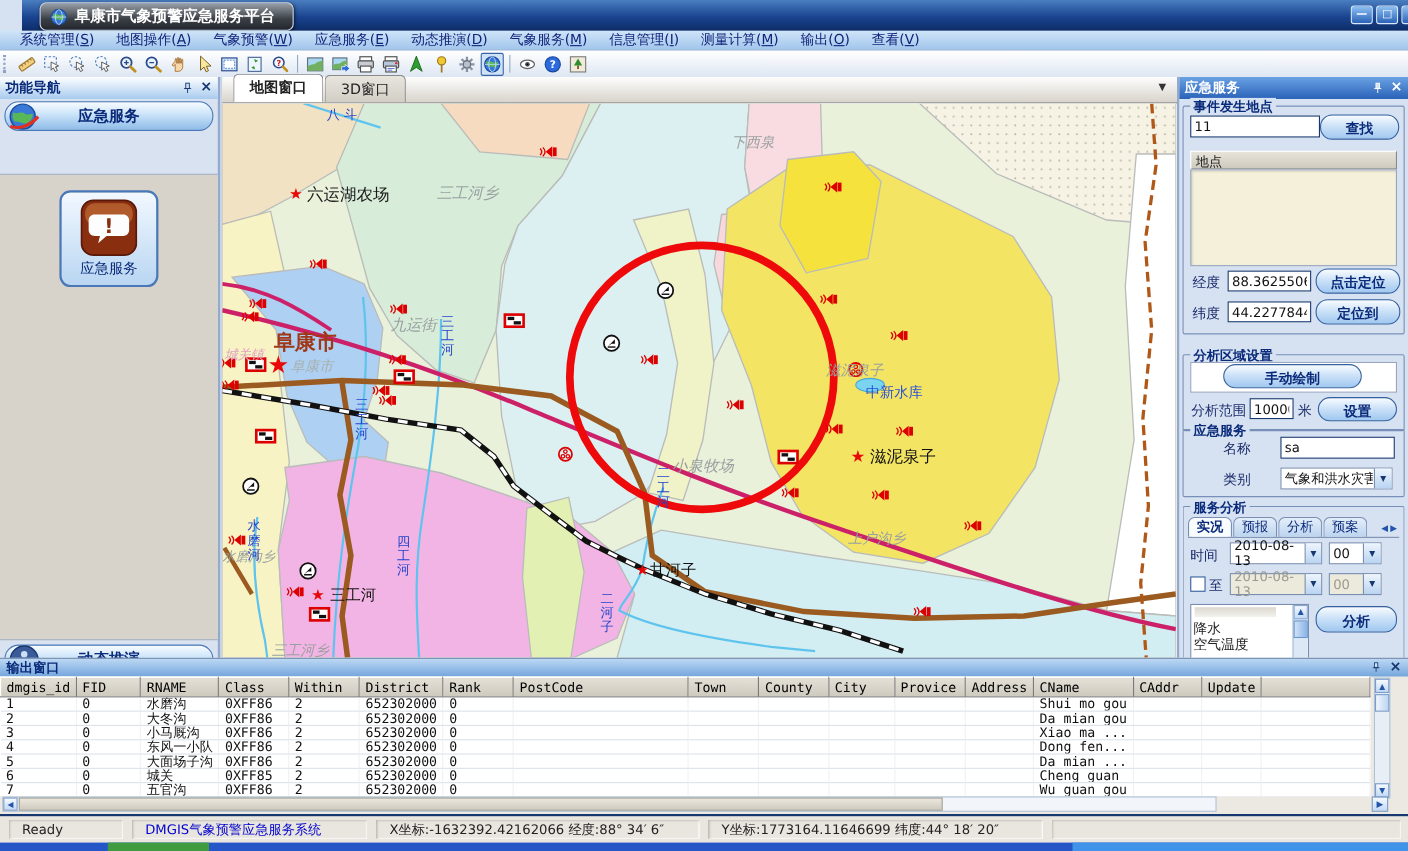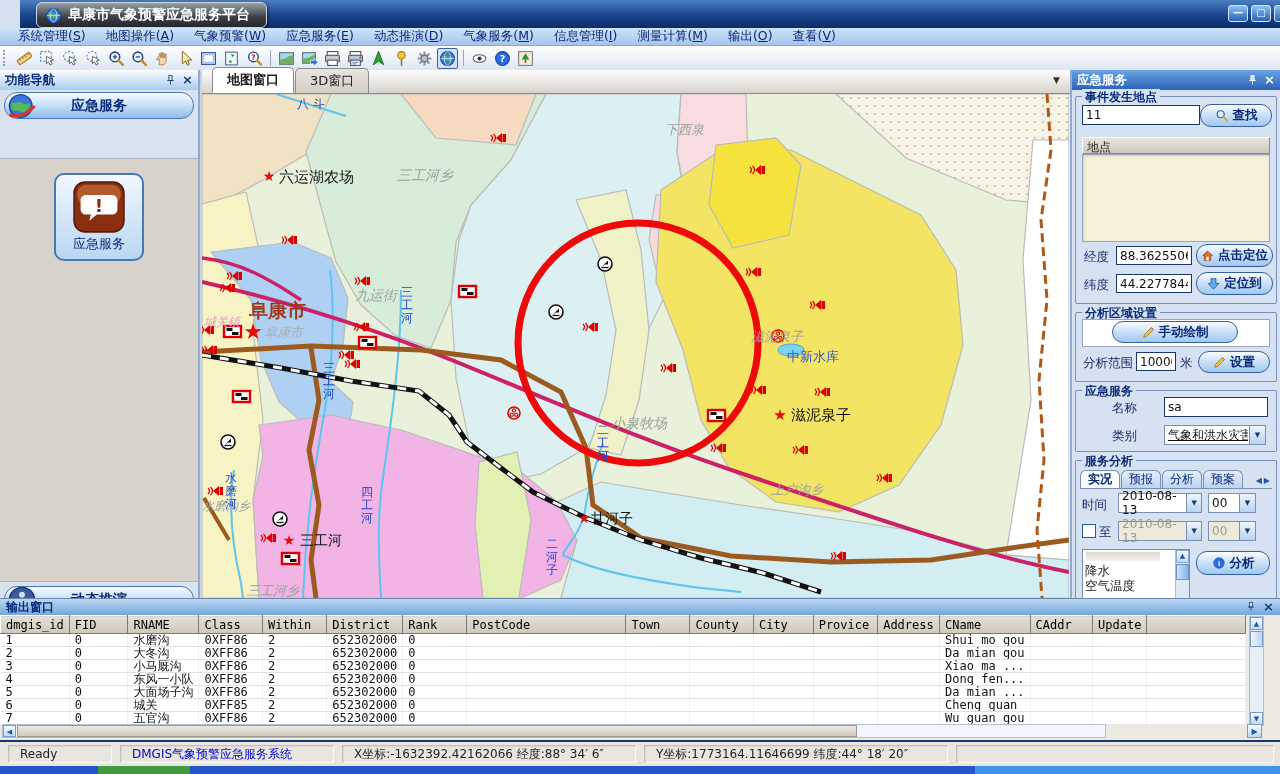--- a/index.html
+++ b/index.html
@@ -42,21 +42,21 @@
   .map-tab{padding:3px 14px;font-size:13px;color:#222;background:linear-gradient(#e8e5de,#d2cec6);border:1px solid #8a8a8a;border-bottom:none;border-radius:5px 5px 0 0;margin-right:1px;}
   .map-tab.active{background:#fff;font-weight:bold;border-bottom:1px solid #fff;}
   .map-dd{position:absolute;right:10px;top:5px;font-size:9px;color:#333;}
   .map-canvas{position:absolute;top:24px;left:0;width:867px;height:504px;background:#fff;overflow:hidden;}
   
   .right-panel{position:absolute;right:0;top:0;width:210px;height:528px;background:#d6e2f2;border-left:2px solid #93aace;box-sizing:border-box;color:#0a2a7a;overflow:hidden;}
   .gbox{position:absolute;left:3px;right:3px;border:1px solid #7890b8;border-radius:2px;box-sizing:border-box;padding-left:32px;}
   .gbox-label{position:absolute;top:-8px;left:6px;background:#d6e2f2;padding:0 3px;font-weight:bold;font-size:12px;}
   .inp{position:absolute;border:1px solid #16386e;background:#fff;font-size:12px;font-family:inherit;padding:0 3px;box-sizing:border-box;color:#111;}
   .lbl{position:absolute;font-size:12.5px;color:#1a2a6a;}
-  .pill{position:absolute;display:flex;align-items:center;justify-content:center;gap:4px;border:1.5px solid #35609f;border-radius:11px;background:linear-gradient(#f8fcff,#cde2f8 45%,#a0c8f0);color:#0a2a7a;font-weight:bold;font-size:12.5px;box-sizing:border-box;}
+  .pill{position:absolute;display:flex;align-items:center;justify-content:center;gap:4px;border:1.5px solid #35609f;border-radius:11px;background:linear-gradient(#f8fcff,#cde2f8 45%,#a0c8f0);color:#0a2a7a;font-weight:bold;font-size:12.5px;box-sizing:border-box;flex-direction:column;}
   .hdr3d{position:absolute;background:linear-gradient(#e8e4da,#cfcabe);border:1px solid;border-color:#fff #8a8a8a #8a8a8a #fff;font-size:12px;color:#222;padding:1px 4px;box-sizing:border-box;}
   .listarea{position:absolute;background:#f4f0da;border:1px solid #98a6c0;box-shadow:inset 1px 1px 2px rgba(0,0,0,.15);}
   .sel{position:absolute;display:flex;align-items:center;border:1px solid #7a8eb2;background:#fff;font-size:12px;color:#111;padding-left:3px;box-sizing:border-box;}
   .sel .dd{margin-left:auto;width:15px;align-self:stretch;background:linear-gradient(#eef5fd,#b9d4f1);border-left:1px solid #7a8eb2;display:flex;align-items:center;justify-content:center;font-size:7px;color:#16386e;}
   .sel.off{background:#eceada;color:#9a9a90;}
   .stabs{position:absolute;left:4px;right:4px;display:flex;align-items:flex-end;border-bottom:1px solid #7a8eb2;height:20px;}
   .stab{height:17px;padding:0 7px;display:flex;align-items:center;border:1px solid #7a8eb2;border-bottom:none;border-radius:6px 6px 0 0;background:linear-gradient(#e4eefa,#bcd4ee);font-size:12px;margin-right:1px;color:#0a2a7a;}
   .stab.active{background:#f8fcff;font-weight:bold;}
   .tab-arrows{margin-left:auto;font-size:8px;color:#2255aa;letter-spacing:2px;padding-bottom:3px;}
   .cb{position:absolute;width:12px;height:12px;border:1px solid #2a5a9a;background:#fff;}
@@ -665,21 +665,21 @@
         <span class="lbl" style="top:180px;left:8px;">纬度</span>
         <input class="inp" style="top: 177px; left: 40px; width: 76px; height: 19px;" value="44.22778446">
         <button class="pill" style="top:175px;left:120px;right:3px;height:23px;padding:0 2px;">
           <svg width="13" height="13" viewBox="0 0 16 16">
               <use href="#icon-down-arrow"></use>
             </svg>
           <span>定位到</span>
         </button>
       </div>
 
-      <div class="gbox" style="top:242px;height:70px;">
+      <div class="gbox" style="top:252px;height:70px;">
         <span class="gbox-label">分析区域设置</span>
         <div style="position:absolute;top:6px;left:6px;right:6px;height:26px;background:#fff;border:1px solid #98a6c0;"></div>
         <button class="pill" style="top:8px;left:36px;width:126px;height:22px;">
           <svg width="13" height="13" viewBox="0 0 16 16">
               <use href="#icon-pen"></use>
             </svg>
           <span>手动绘制</span>
         </button>
         <span class="lbl" style="top:42px;left:7px;">分析范围</span>
         <input class="inp" style="top: 39px; left: 60px; width: 40px; height: 19px;" value="10000">
@@ -691,21 +691,21 @@
           <span>设置</span>
         </button>
       </div>
 
       <div class="gbox" style="top:320px;height:62px;">
         <span class="gbox-label">应急服务</span>
         <span class="lbl" style="top:9px;left:36px;">名称</span>
         <input class="inp" style="top: 6px; left: 88px; right: 8px; height: 20px;" value="sa">
         <span class="lbl" style="top:37px;left:36px;">类别</span>
         <div class="sel" style="top:34px;left:88px;width:102px;height:20px;">
-          <span style="overflow:hidden;white-space:nowrap;width:80px;display:inline-block;text-decoration:underline;">气象和洪水灾害</span>
+          <span style="overflow:hidden;white-space:nowrap;width:80px;display:inline-block;">气象和洪水灾害</span>
           <span class="dd">▼</span>
         </div>
       </div>
 
       <div class="gbox" style="top:390px;height:150px;border-bottom:none;">
         <span class="gbox-label">服务分析</span>
         <div class="stabs" style="top:7px;" id="svc-tabs">
             <span class="stab active">实况</span>
             <span class="stab">预报</span>
             <span class="stab">分析</span>

